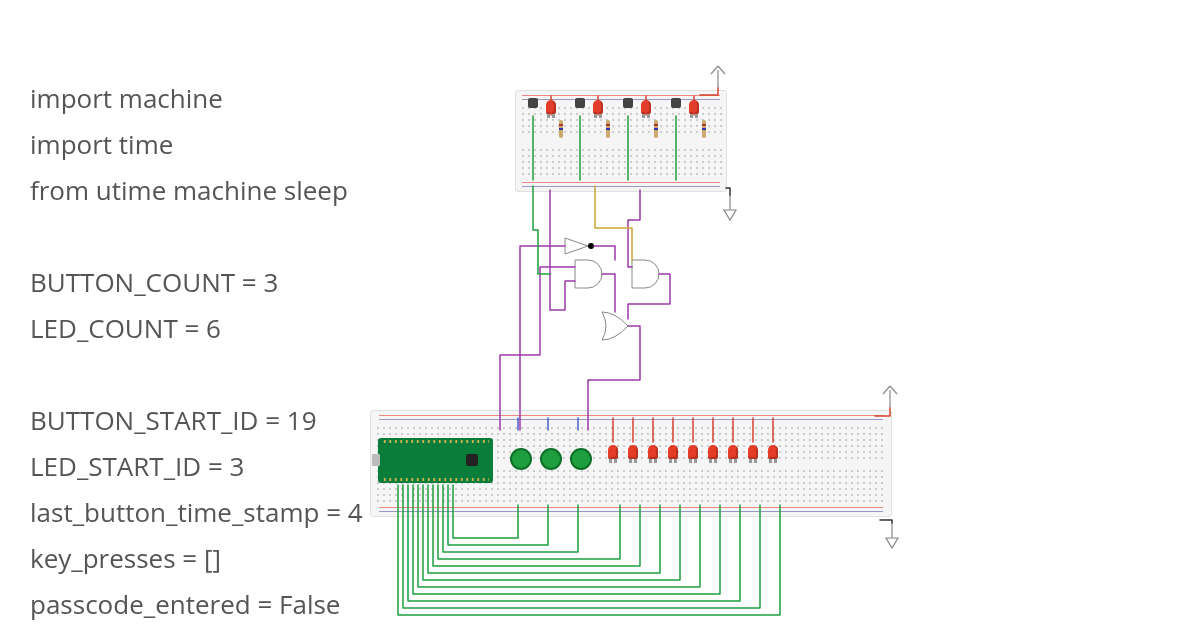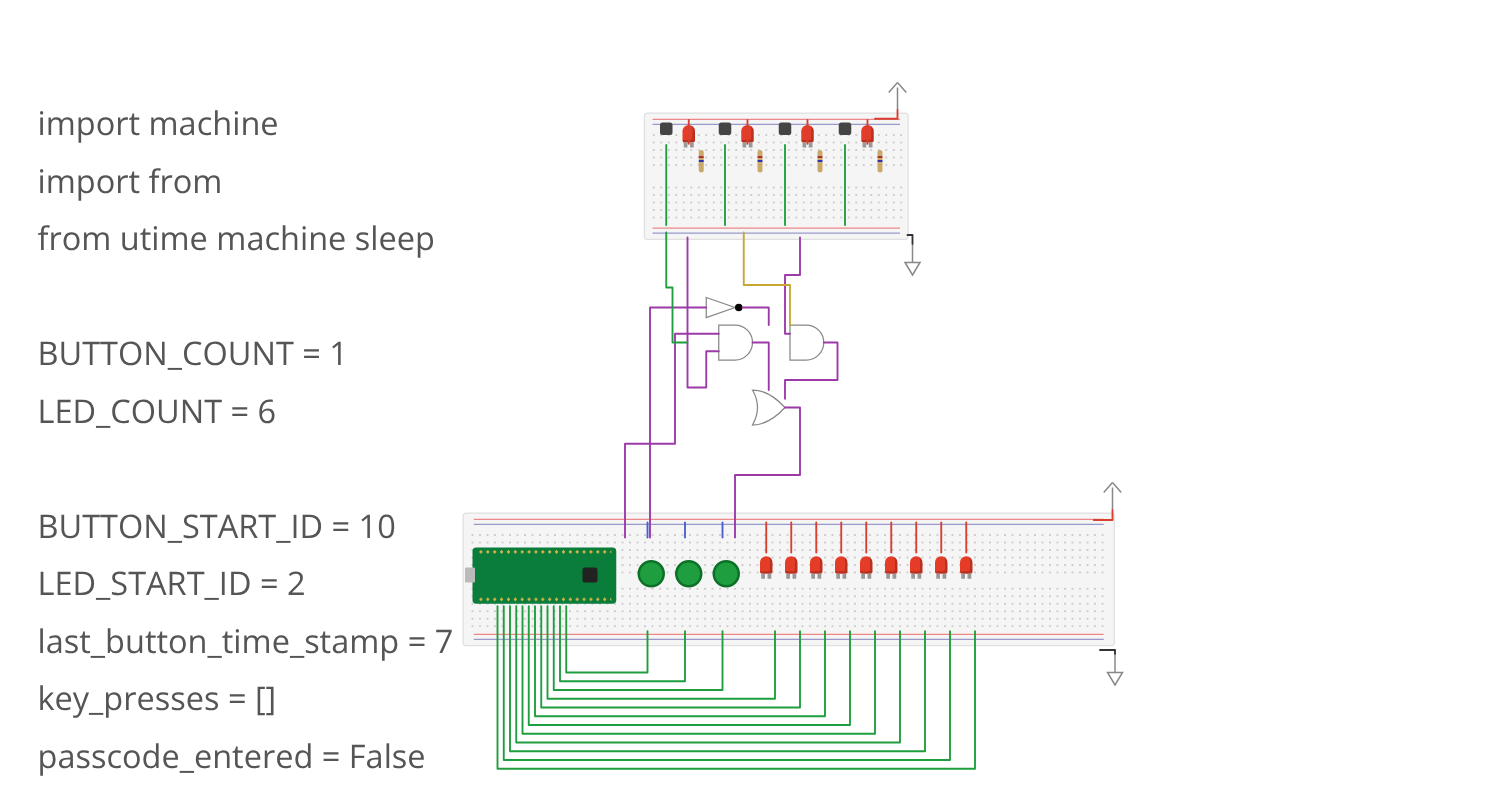--- a/index.html
+++ b/index.html
@@ -146,29 +146,29 @@
   .w-black  { stroke: #333; }
   
   .gate path { fill: #fff; stroke: #888; stroke-width: 1; }
   
   .sym { stroke: #888; stroke-width: 1.2; fill: none; }
 </style>
 </head>
 <body>
 
 <div class="code"><span>import machine</span>
-<span>import from</span>
+<span>import time</span>
 <span>from utime machine sleep</span>
 <span></span>
-<span>BUTTON_COUNT = 1</span>
+<span>BUTTON_COUNT = 3</span>
 <span>LED_COUNT = 6</span>
 <span></span>
-<span>BUTTON_START_ID = 10</span>
-<span>LED_START_ID = 2</span>
-<span>last_button_time_stamp = 7</span>
+<span>BUTTON_START_ID = 19</span>
+<span>LED_START_ID = 3</span>
+<span>last_button_time_stamp = 4</span>
 <span>key_presses = []</span>
 <span>passcode_entered = False</span></div>
 
 <div class="diagram">
 
   <div class="breadboard bb-small">
     <div class="rail red" style="top:4px; left:6px; right:6px;"></div>
     <div class="rail blue" style="top:8px; left:6px; right:6px;"></div>
     <div class="bb-dots" style="top:14px; height:30px;"></div>
     <div class="bb-dots" style="bottom:14px; height:30px;"></div>

